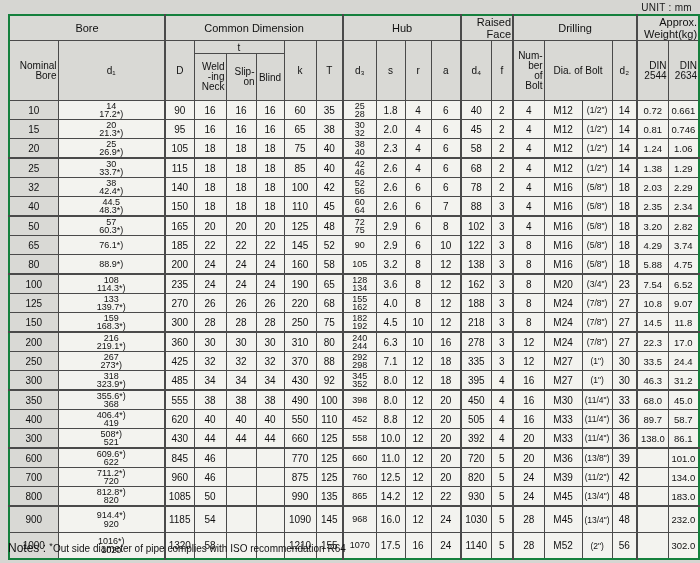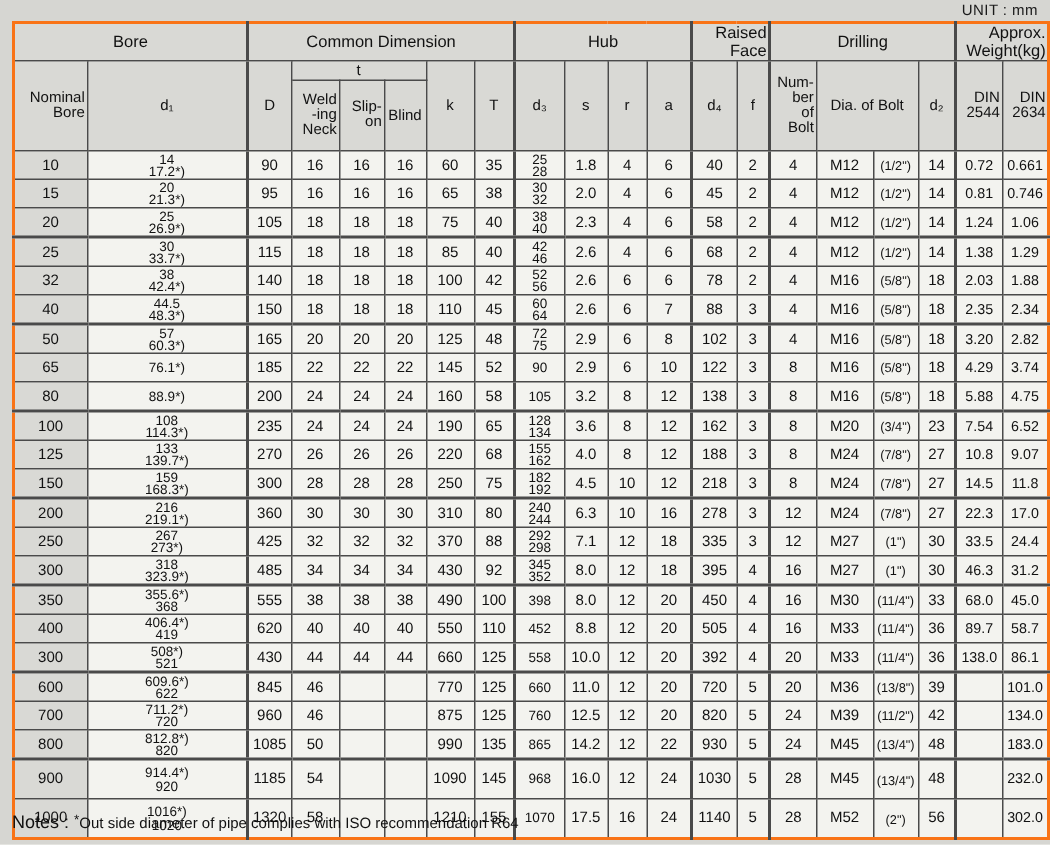--- a/index.html
+++ b/index.html
@@ -13,21 +13,21 @@
   .page{position:relative;width:700px;height:563px;overflow:hidden;}
   .unit-label{
     position:absolute;top:2px;right:8px;
     font-size:10px;letter-spacing:0.3px;color:#1a1a1a;
   }
   table.spec{
     position:absolute;left:8px;top:14px;
     width:690px;
     border-collapse:collapse;table-layout:fixed;
     background:#f3f3ef;
-    border:2px solid #f97316;
+    border:2px solid #15803d;
   }
   th,td{
     border:1px solid #4a4a4a;
     padding:0 1px;
     text-align:center;
     vertical-align:middle;
     font-size:10px;
     overflow:hidden;
   }
   thead th{
@@ -241,21 +241,21 @@
           <td>2.6</td>
           <td>6</td>
           <td>6</td>
           <td class="maj">78</td>
           <td>2</td>
           <td class="maj">4</td>
           <td>M16</td>
           <td class="inch">(5/8")</td>
           <td>18</td>
           <td class="wt maj">2.03</td>
-          <td class="wt">1.88</td>
+          <td class="wt">2.29</td>
         </tr>
         <tr class="group-end">
           <td class="c-nb">40</td>
           <td class="stack">44.5
 48.3*)</td>
           <td class="maj">150</td>
           <td>18</td>
           <td>18</td>
           <td>18</td>
           <td>110</td>

